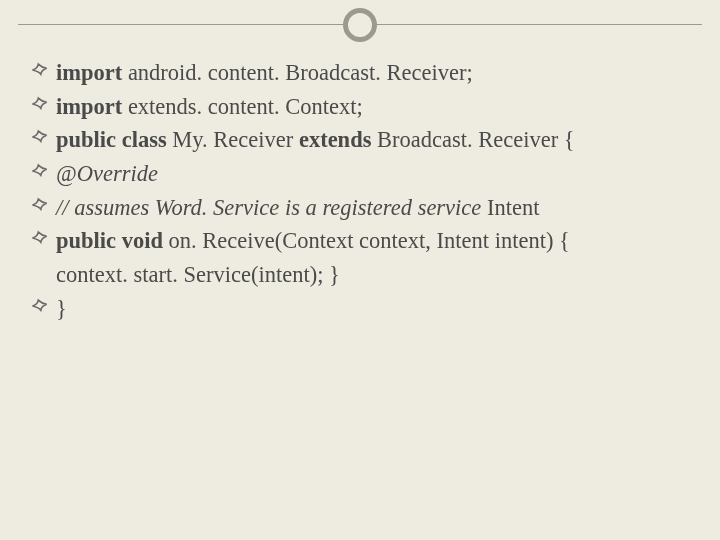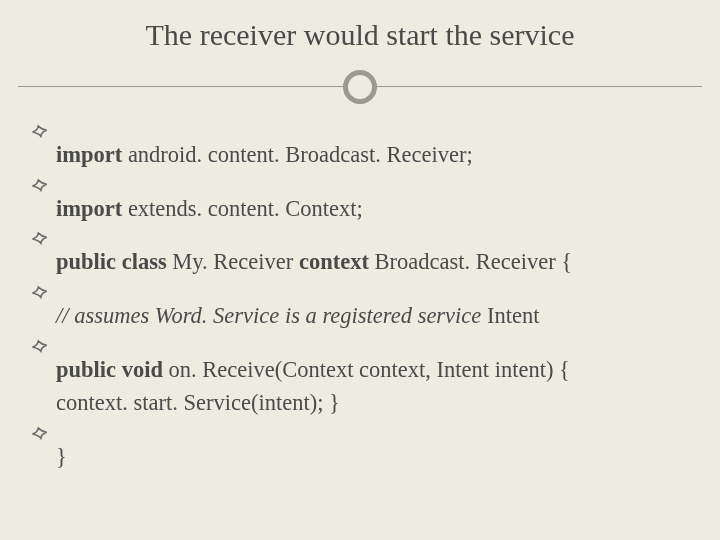--- a/index.html
+++ b/index.html
@@ -68,35 +68,33 @@
     position: relative;
     top: 2px;
   }
   .bullet svg {
     width: 20px;
     height: 20px;
     display: block;
   }
   .text {
     flex: 1;
-    margin-top: 20px;
   }
   .bold { font-weight: 700; }
   .italic { font-style: italic; }
   .cont {
     padding-left: 26px;
     margin-bottom: 4px;
   }
 </style>
 </head>
 <body>
 
 <div class="slide">
 
-  <div class="title">The receiver would start the service</div>
 
   <div class="divider-wrap">
     <div class="hr"></div>
     <div class="ring"></div>
   </div>
 
   <div class="body">
 
     <div class="line">
       <span class="bullet">
@@ -116,23 +114,31 @@
       <span class="text"><span class="bold">import</span><span> extends. content. Context;</span></span>
     </div>
 
 
     <div class="line">
       <span class="bullet">
           <svg viewBox="0 0 24 24">
             <path d="M3 12c4-1 6-3 7-7 0 0 4 4 10 5-6 2-7 7-7 7-2-3-6-4-10-5z" fill="none" stroke="#6b6b6b" stroke-width="2"></path>
           </svg>
         </span>
-      <span class="text"><span> </span><span class="bold">public class</span><span> My. Receiver </span><span class="bold">context</span><span> Broadcast. Receiver {</span></span>
+      <span class="text"><span> </span><span class="bold">public class</span><span> My. Receiver </span><span class="bold">extends</span><span> Broadcast. Receiver {</span></span>
     </div>
 
+    <div class="line">
+      <span class="bullet">
+          <svg viewBox="0 0 24 24">
+            <path d="M3 12c4-1 6-3 7-7 0 0 4 4 10 5-6 2-7 7-7 7-2-3-6-4-10-5z" fill="none" stroke="#6b6b6b" stroke-width="2"></path>
+          </svg>
+        </span>
+      <span class="text"><span class="italic"> @Override</span></span>
+    </div>
 
     <div class="line">
       <span class="bullet">
           <svg viewBox="0 0 24 24">
             <path d="M3 12c4-1 6-3 7-7 0 0 4 4 10 5-6 2-7 7-7 7-2-3-6-4-10-5z" fill="none" stroke="#6b6b6b" stroke-width="2"></path>
           </svg>
         </span>
       <span class="text"><span class="italic"> // assumes Word. Service is a registered service</span><span>    Intent</span></span>
     </div>
 

